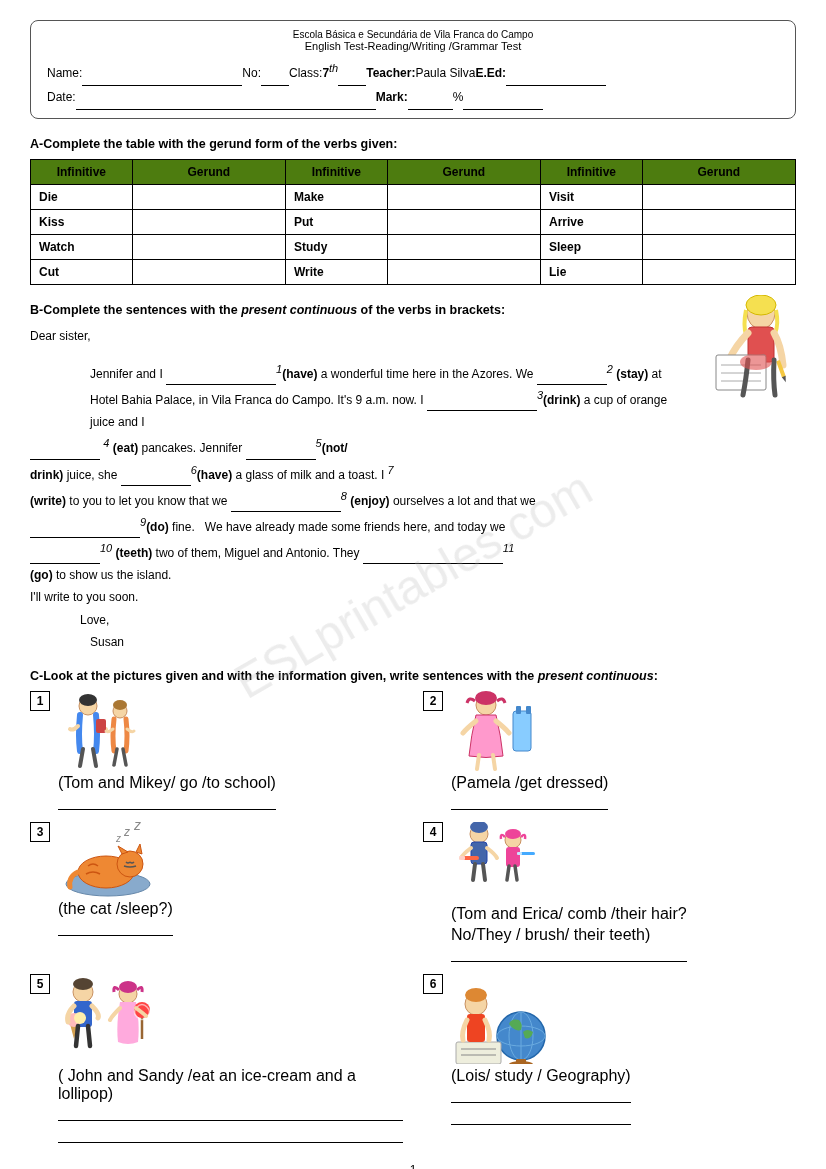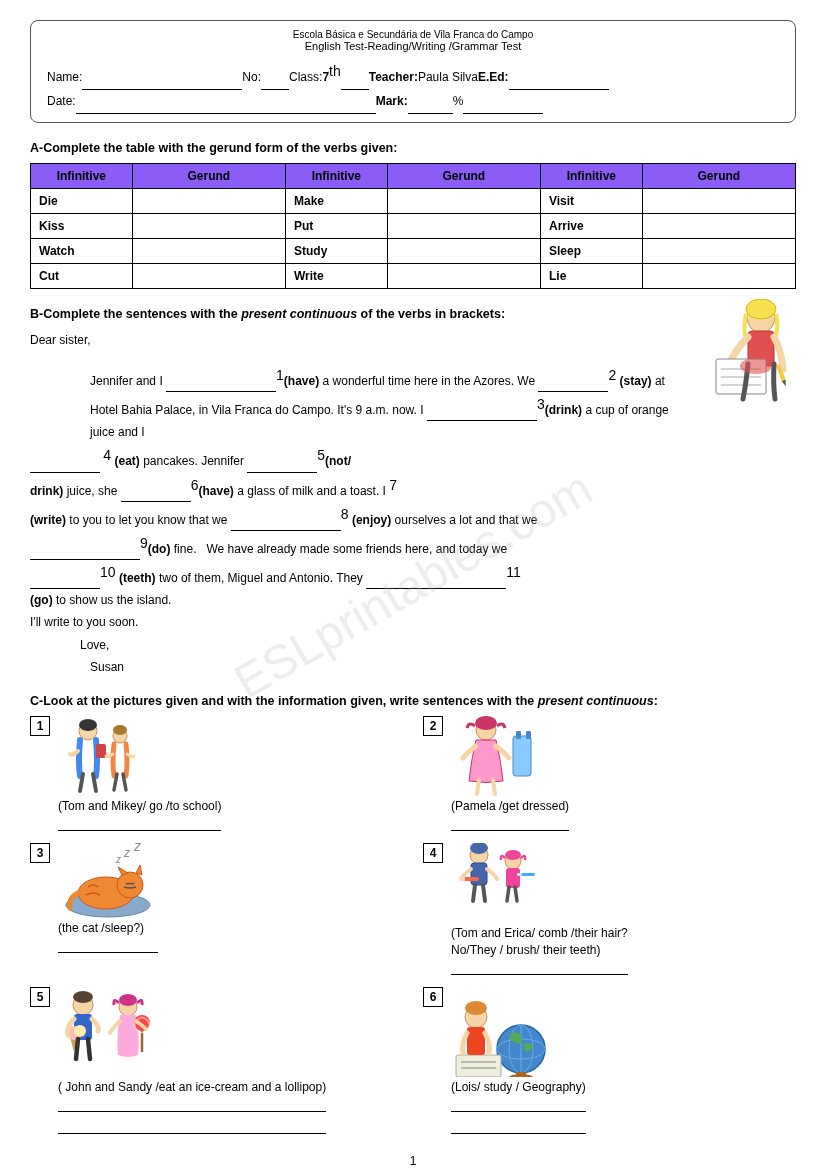--- a/index.html
+++ b/index.html
@@ -65,21 +65,21 @@
       width: 100%;
       border-collapse: collapse;
       font-size: 12px;
       margin-bottom: 18px;
     }
     .gerund-table th, .gerund-table td {
       border: 1px solid #000;
       padding: 5px 8px;
     }
     .gerund-table th {
-      background: #8b5cf6;
+      background: #4d7c0f;
       font-weight: bold;
       text-align: center;
     }
     .gerund-table td:nth-child(even) {
       background: #fff;
       min-width: 100px;
     }
     .gerund-table td:nth-child(odd) {
       font-weight: bold;
     }
@@ -94,21 +94,22 @@
     }
     .blank {
       display: inline-block;
       border-bottom: 1px solid #000;
       min-width: 110px;
       vertical-align: bottom;
     }
     .blank-sm { min-width: 70px; }
     .blank-lg { min-width: 140px; }
     sup {
-      font-size: 14px;
+      font-size: 11px;
+      font-style: italic;
     }
 
     .writing-girl {
       float: right;
       margin-left: 10px;
       margin-top: -30px;
     }
 
     
     .section-c {
@@ -135,21 +136,21 @@
       width: 20px;
       height: 20px;
       display: flex;
       align-items: center;
       justify-content: center;
       font-weight: bold;
       font-size: 12px;
       flex-shrink: 0;
     }
     .item-caption {
-      font-size: 12px;
+      font-size: 16px;
       margin-bottom: 3px;
     }
     .answer-line {
       border-bottom: 1px solid #000;
       width: 100%;
       height: 14px;
       display: block;
       margin-top: 4px;
     }
     .answer-line-2 {

